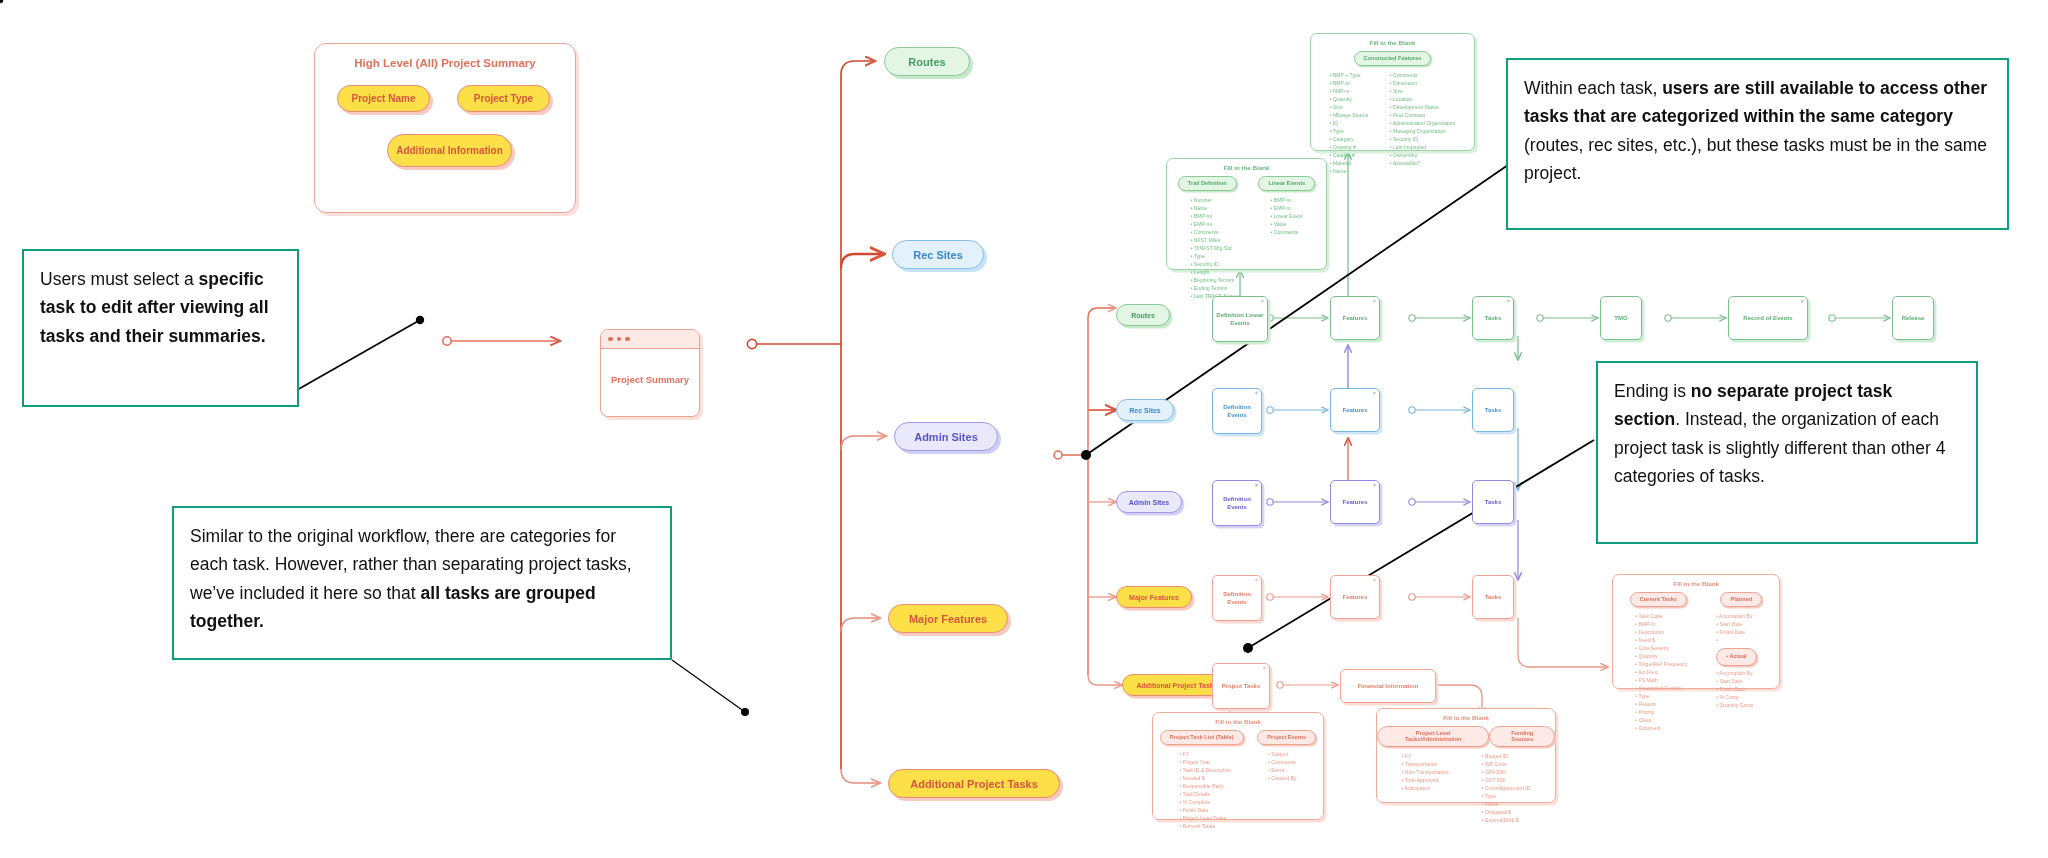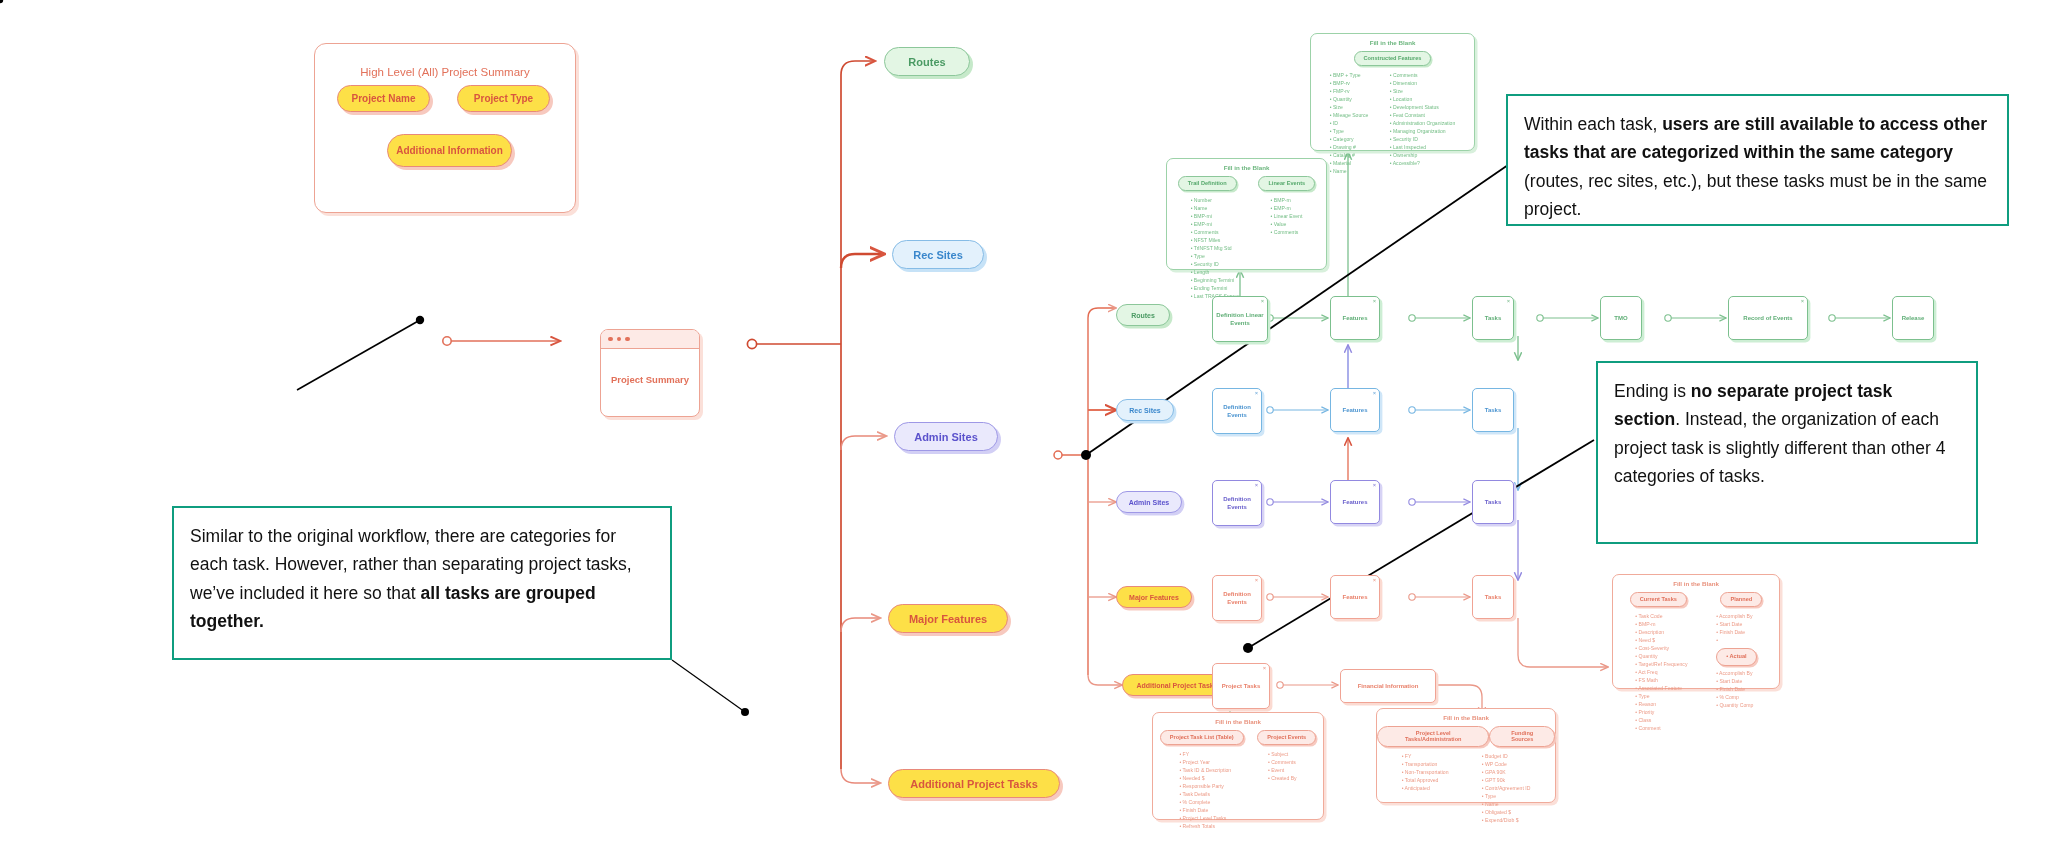--- a/index.html
+++ b/index.html
@@ -13,22 +13,22 @@
         border-radius:999px;box-sizing:border-box;text-align:right;white-space:nowrap;
         font-weight:600;}
   .pill.red{background:#fde047;border:1.6px solid #e8897a;color:#d8553f;box-shadow:3px 3px 0 #f7c9bf;}
   .pill.green{background:#e3f6e4;border:1.6px solid #8cc79a;color:#4a9a63;box-shadow:3px 3px 0 #c6e9ca;}
   .pill.blue{background:#e3f1fc;border:1.6px solid #86bce6;color:#3a87cc;box-shadow:3px 3px 0 #c6e2f7;}
   .pill.purple{background:#eae9fc;border:1.6px solid #9e98e6;color:#5b52cc;box-shadow:3px 3px 0 #d2cff5;}
 
   
   #summary-card{position:absolute;left:314px;top:43px;width:260px;height:168px;
         border:1.6px solid #eda393;border-radius:12px;background:#fff;box-shadow:3px 3px 0 #fbe0d9;}
-  #summary-title{position:absolute;left:0;right:0;top:22px;text-align:center;
-        color:#e2715a;font-size:11.5px;font-weight:400;}
+  #summary-title{position:absolute;left:0;right:0;top:13px;text-align:center;
+        color:#e2715a;font-size:11.5px;font-weight:700;}
   
   .note{position:absolute;border:2.2px solid #0f9d7f;background:#fff;box-sizing:border-box;
         color:#111;font-size:17.5px;line-height:1.62;padding:14px 16px 12px 16px;}
   .note b{font-weight:700;}
 
   
   #proj-summary-win{position:absolute;left:600px;top:329px;width:98px;height:86px;
         border:1.6px solid #eda393;border-radius:8px;background:#fff;box-shadow:3px 3px 0 #fbe0d9;overflow:hidden;}
   #proj-summary-bar{height:19px;background:#fdeae6;border-bottom:1.4px solid #eda393;
         display:flex;align-items:center;gap:4px;padding-left:7px;box-sizing:border-box;}
@@ -187,22 +187,23 @@
     </div>
     <div id="proj-summary-label">Project Summary</div>
   </div>
 
   <div class="pill green" style="left:884px;top:47px;width:86px;height:29px;font-size:11px;">Routes</div>
   <div class="pill blue" style="left:892px;top:240px;width:92px;height:29px;font-size:11px;">Rec Sites</div>
   <div class="pill purple" style="left:894px;top:422px;width:104px;height:29px;font-size:11px;">Admin Sites</div>
   <div class="pill red" style="left:888px;top:604px;width:120px;height:29px;font-size:11px;">Major Features</div>
   <div class="pill red" style="left:888px;top:769px;width:172px;height:29px;font-size:11px;">Additional Project Tasks</div>
 
+  <div class="note" id="note-0" style="left:22px;top:249px;width:277px;height:158px;"><span>Users must select a </span><b>specific task to edit after viewing all tasks and their summaries.</b></div>
   <div class="note" id="note-1" style="left:172px;top:506px;width:500px;height:154px;"><span>Similar to the original workflow, there are categories for each task. However, rather than separating project tasks, we’ve included it here so that </span><b>all tasks are grouped together.</b></div>
-  <div class="note" id="note-2" style="left:1506px;top:58px;width:503px;height:132px;margin-top:36px;"><span>Within each task, </span><b>users are still available to access other tasks that are categorized within the same category</b><span> (routes, rec sites, etc.), but these tasks must be in the same project.</span></div>
+  <div class="note" id="note-2" style="left:1506px;top:58px;width:503px;height:172px;"><span>Within each task, </span><b>users are still available to access other tasks that are categorized within the same category</b><span> (routes, rec sites, etc.), but these tasks must be in the same project.</span></div>
   <div class="note" id="note-3" style="left:1596px;top:361px;width:382px;height:183px;"><span>Ending is </span><b>no separate project task section</b><span>. Instead, the organization of each project task is slightly different than other 4 categories of tasks.</span></div>
 
   <div class="fib green" id="fib-0" style="left:1310px;top:33px;width:165px;height:118px;">
       <div class="fib-title">Fill in the Blank</div>
       <div class="fib-heads">
         <div class="fib-head">Constructed Features</div>
       </div>
       <div class="fib-cols">
         <div class="fib-col">
           <div>BMP + Type</div>

